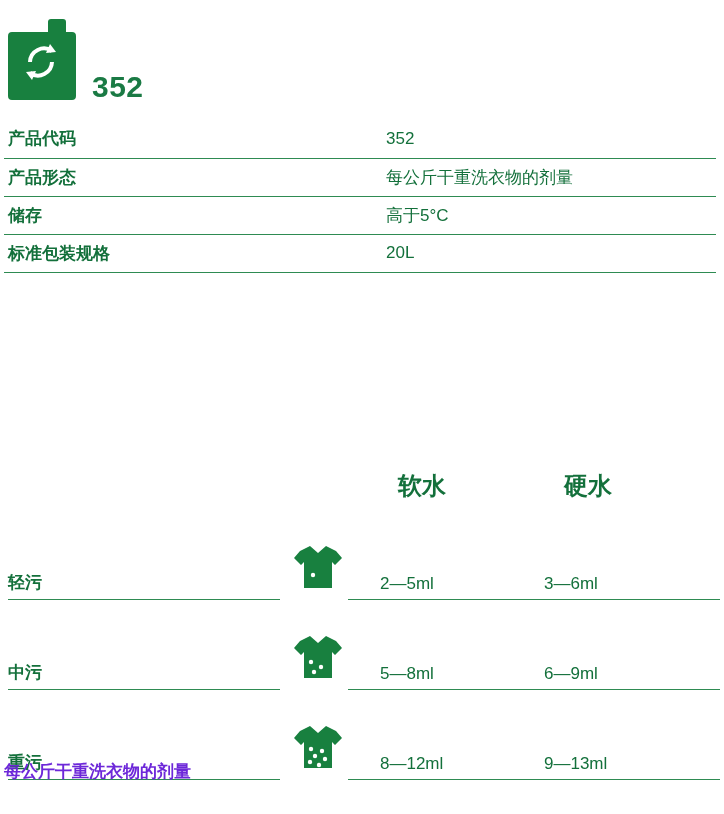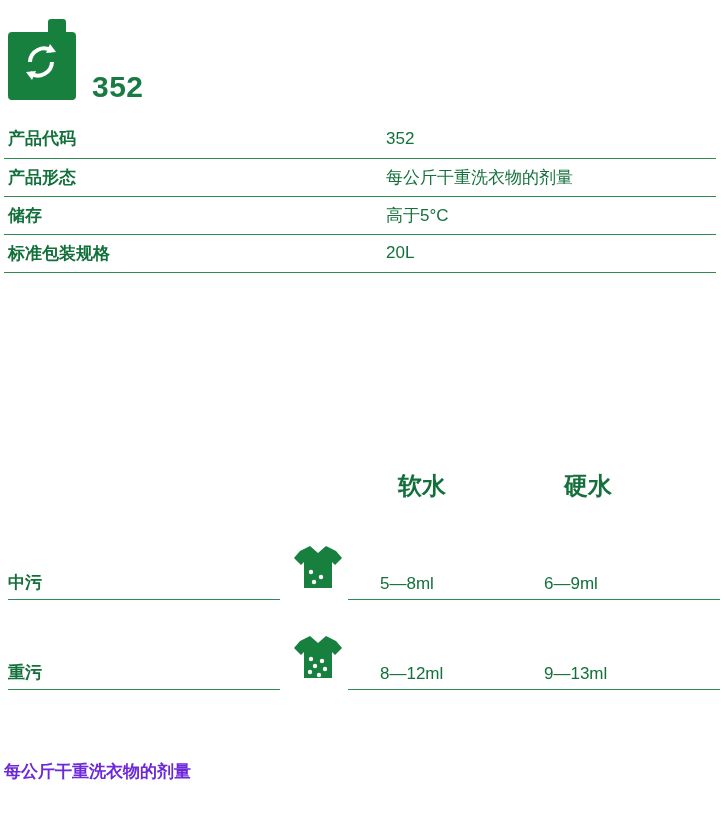--- a/index.html
+++ b/index.html
@@ -195,20 +195,33 @@
     </tbody>
   </table>
 
   <div class="dosage">
 
     <div class="dosage-head">
       <div class="water-soft">软水</div>
       <div class="water-hard">硬水</div>
     </div>
 
+    <div class="dose-row">
+      <div class="dose-label">轻污</div>
+      <div class="shirt">
+        <svg width="52" height="46" viewBox="0 0 52 46" xmlns="http://www.w3.org/2000/svg">
+          <path d="M18 2 L8 7 L2 14 L9 21 L12 18 V44 H40 V18 L43 21 L50 14 L44 7 L34 2 L26 9 Z" fill="#18803f"></path>
+          <circle cx="21" cy="31" r="2.2" fill="#ffffff"></circle>
+        </svg>
+      </div>
+      <div class="dose-soft">2—5ml</div>
+      <div class="dose-hard">3—6ml</div>
+      <div class="rule-left"></div>
+      <div class="rule-right"></div>
+    </div>
 
     <div class="dose-row">
       <div class="dose-label">中污</div>
       <div class="shirt">
         <svg width="52" height="46" viewBox="0 0 52 46" xmlns="http://www.w3.org/2000/svg">
           <path d="M18 2 L8 7 L2 14 L9 21 L12 18 V44 H40 V18 L43 21 L50 14 L44 7 L34 2 L26 9 Z" fill="#18803f"></path>
           <circle cx="19" cy="28" r="2.2" fill="#ffffff"></circle>
           <circle cx="29" cy="33" r="2.2" fill="#ffffff"></circle>
           <circle cx="22" cy="38" r="2.2" fill="#ffffff"></circle>
         </svg>

